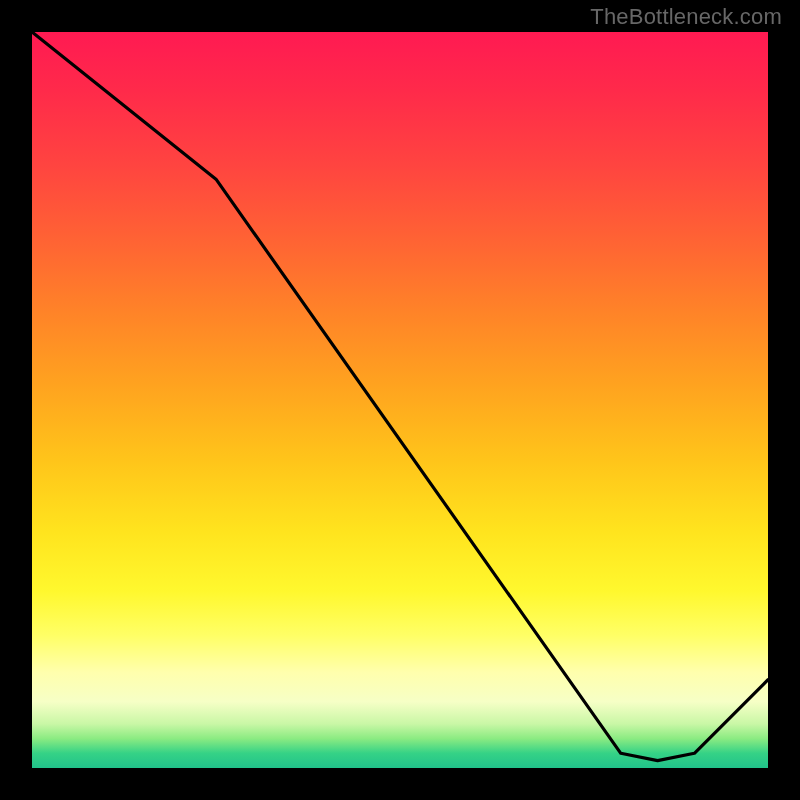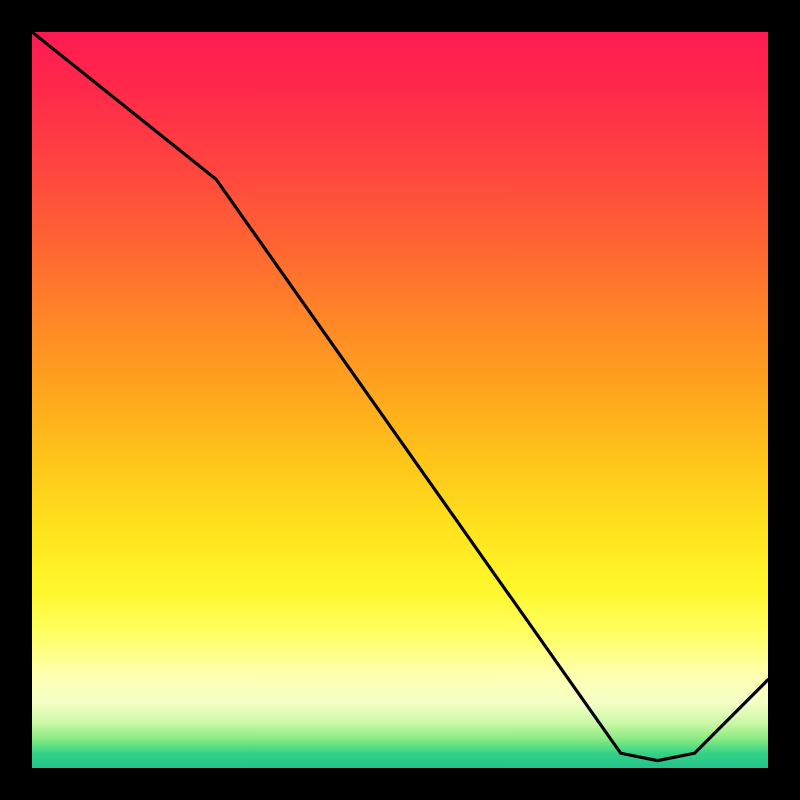--- a/index.html
+++ b/index.html
@@ -75,20 +75,21 @@
     font-weight: 700;
     letter-spacing: 0.5px;
     white-space: nowrap;
   }
 </style>
 </head>
 <body>
 
 <div class="frame">
 
+  <div class="watermark">TheBottleneck.com</div>
 
   <div class="plot-outer">
     <div class="plot-area"></div>
 
     <svg class="curve" viewBox="0 0 736 736" preserveAspectRatio="none">
       <path id="curve-path" d="M0.0 0.0 L184.0 147.2 L588.8 721.3 L625.6 728.6 L662.4 721.3 L736.0 647.7" fill="none" stroke="#000000" stroke-width="3.2" stroke-linejoin="round" stroke-linecap="round"></path>
     </svg>
 
     <div class="text-overlay" id="overlay-label" style="left:560px; bottom:10px;"></div>
   </div>

